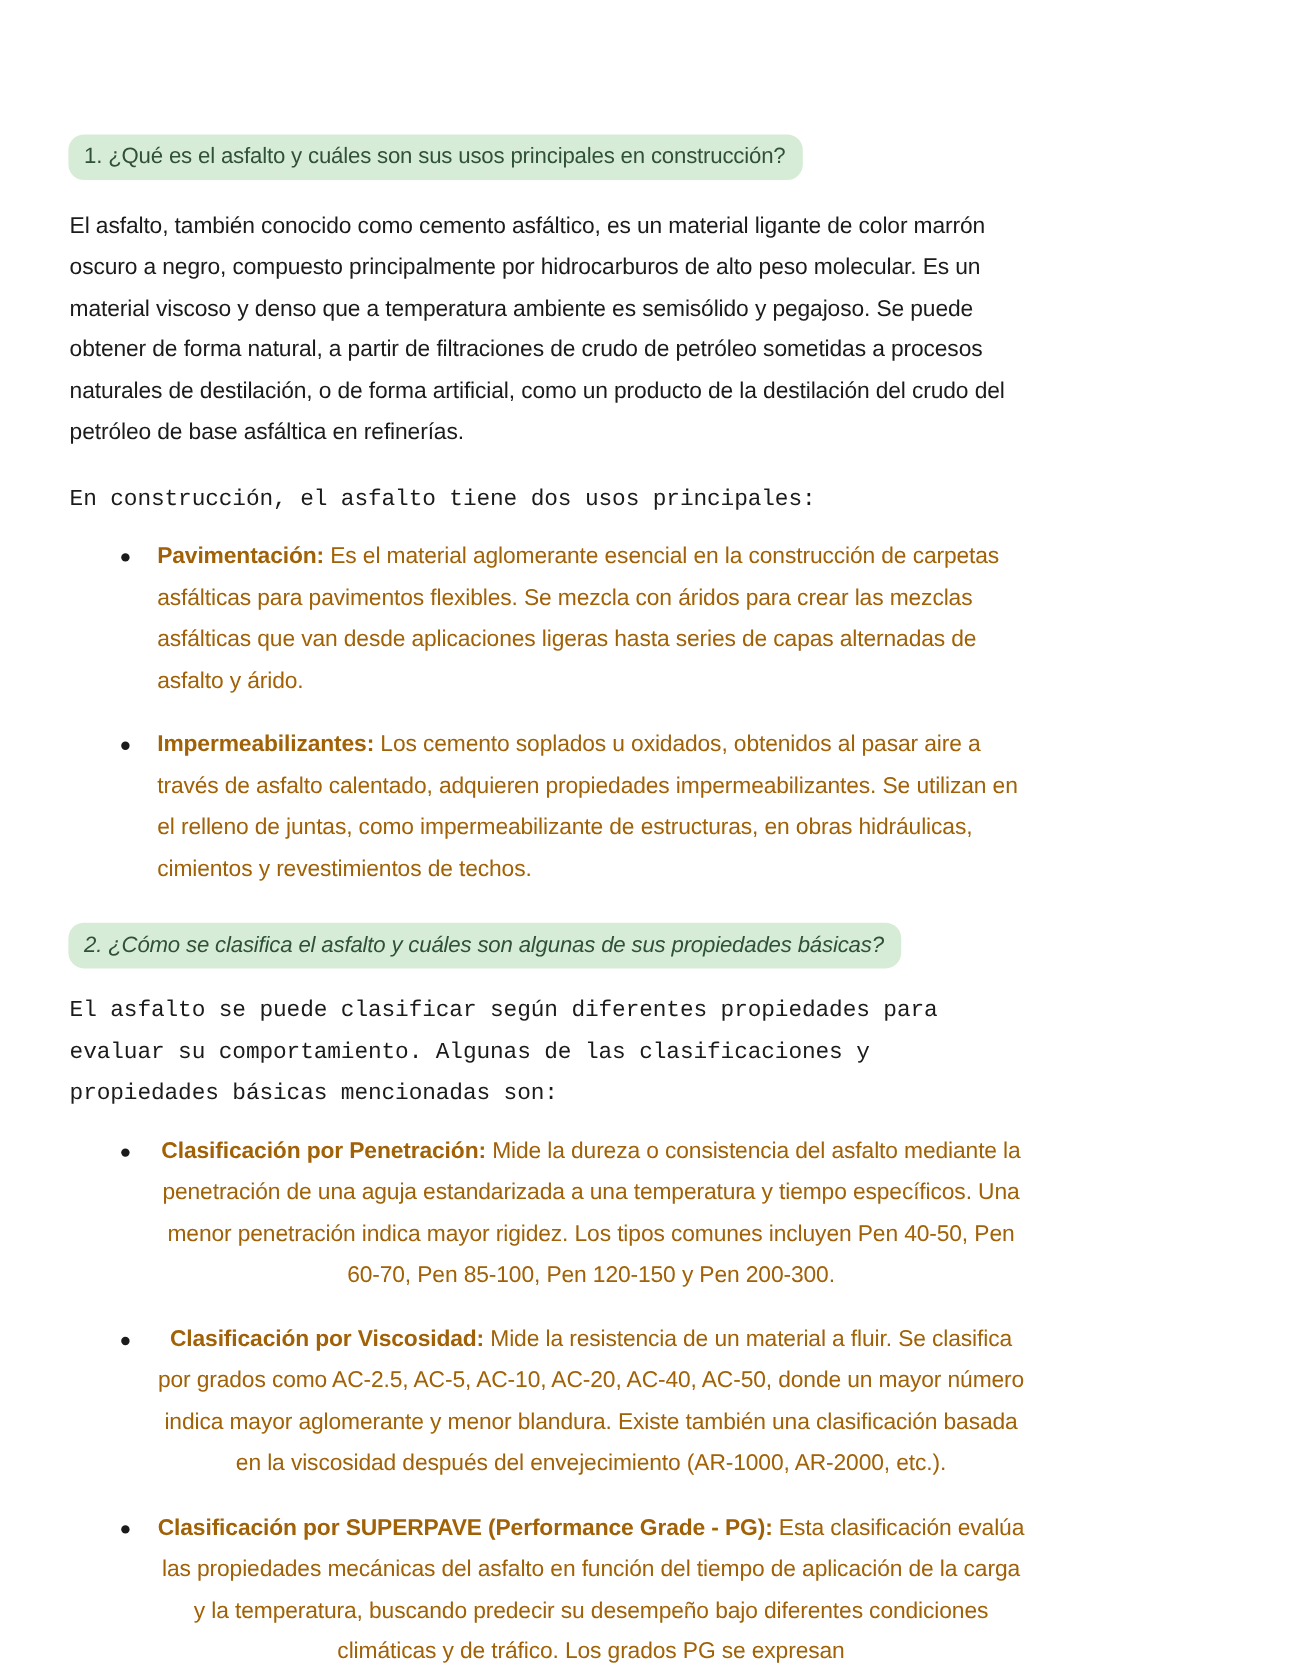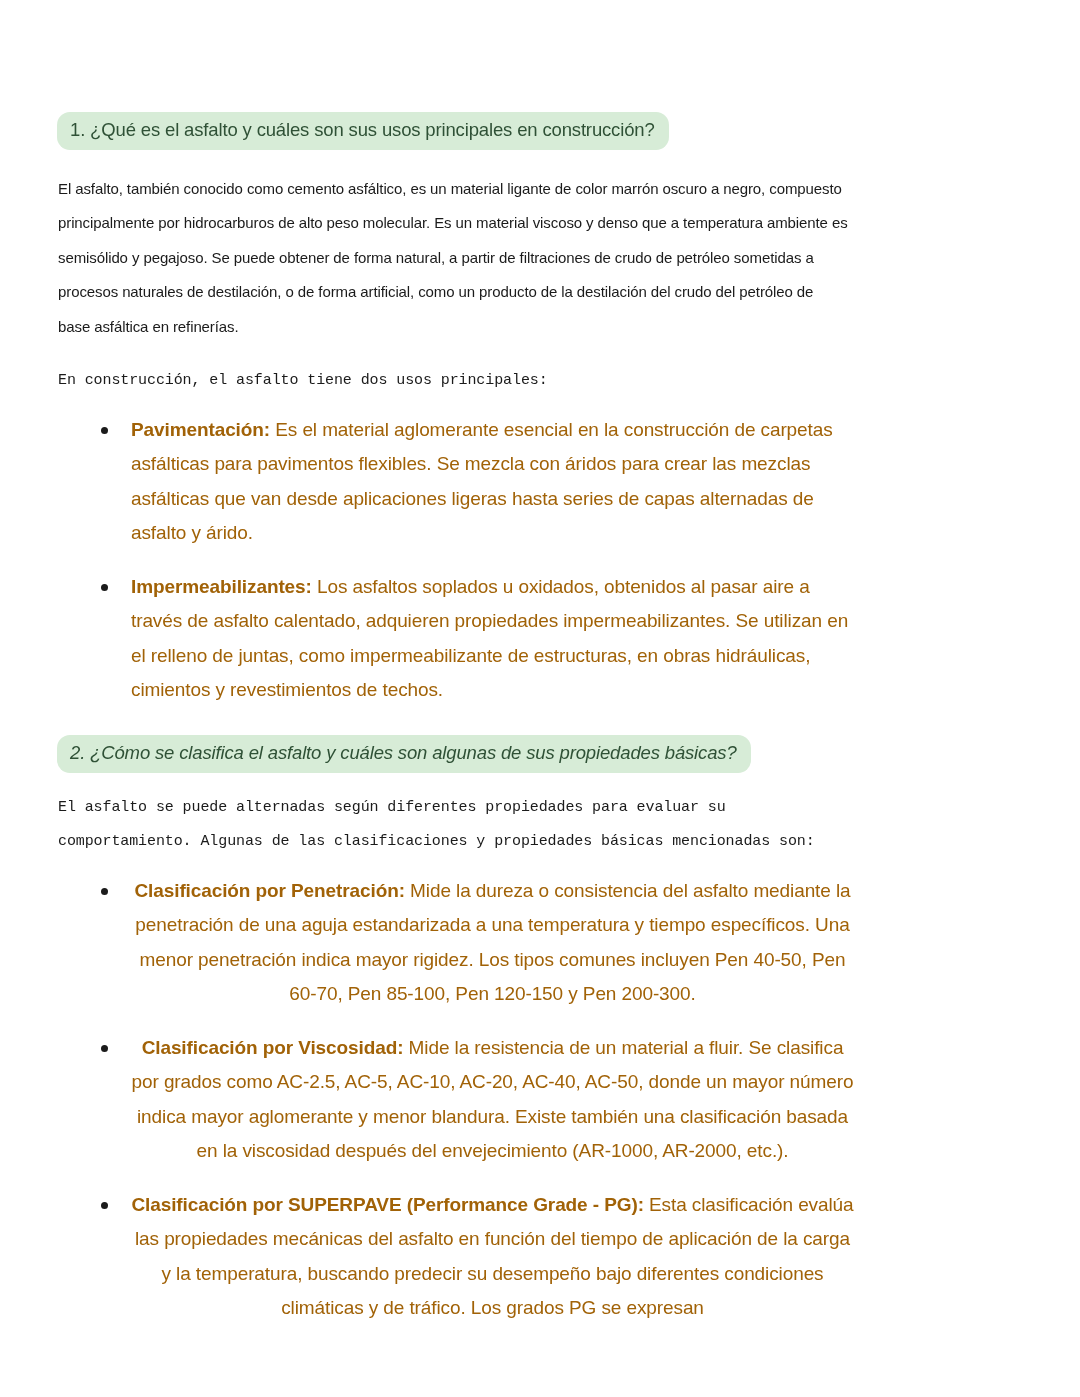--- a/index.html
+++ b/index.html
@@ -48,21 +48,21 @@
   }
   .qheading-wrap.second {
     margin-top: 27px;
     margin-bottom: 18px;
     font-style: italic;
   }
 
   
   .para {
     color: #1b1b1b;
-    font-size: 15px;
+    font-size: 19px;
     line-height: 34.5px;
     margin: 0 0 20px 0;
     letter-spacing: -0.1px;
     max-width: 790px;
   }
   .para.tight {
     margin-bottom: 14px;
     font-family: Liberation Mono, monospace;
   }
 
@@ -120,29 +120,29 @@
 
     <p class="para tight">En construcción, el asfalto tiene dos usos principales:</p>
 
     <ul class="bullets list-block">
       <li>
         <span class="bullet-dot"></span>
         <span class="lead">Pavimentación:</span><span> Es el material aglomerante esencial en la construcción de carpetas asfálticas para pavimentos flexibles. Se mezcla con áridos para crear las mezclas asfálticas que van desde aplicaciones ligeras hasta series de capas alternadas de asfalto y árido.</span>
       </li>
       <li>
         <span class="bullet-dot"></span>
-        <span class="lead">Impermeabilizantes:</span><span> Los asfaltos soplados u oxidados, obtenidos al pasar aire a través de asfalto calentado, adquieren propiedades impermeabilizantes. Se utilizan en el relleno de juntas, como impermeabilizante de estructuras, en obras hidráulicas, cimientos y revestimientos de techos.</span>
+        <span class="lead">Impermeabilizantes:</span><span> Los cemento soplados u oxidados, obtenidos al pasar aire a través de asfalto calentado, adquieren propiedades impermeabilizantes. Se utilizan en el relleno de juntas, como impermeabilizante de estructuras, en obras hidráulicas, cimientos y revestimientos de techos.</span>
       </li>
     </ul>
 
     <div class="qheading-wrap second">
       <span class="qheading">2. ¿Cómo se clasifica el asfalto y cuáles son algunas de sus propiedades básicas?</span>
     </div>
 
-    <p class="para tight">El asfalto se puede alternadas según diferentes propiedades para evaluar su comportamiento. Algunas de las clasificaciones y propiedades básicas mencionadas son:</p>
+    <p class="para tight">El asfalto se puede clasificar según diferentes propiedades para evaluar su comportamiento. Algunas de las clasificaciones y propiedades básicas mencionadas son:</p>
 
     <ul class="bullets list-block last">
       <li>
         <span class="bullet-dot"></span>
         <span class="lead">Clasificación por Penetración:</span><span> Mide la dureza o consistencia del asfalto mediante la penetración de una aguja estandarizada a una temperatura y tiempo específicos. Una menor penetración indica mayor rigidez. Los tipos comunes incluyen Pen 40-50, Pen 60-70, Pen 85-100, Pen 120-150 y Pen 200-300.</span>
       </li>
       <li>
         <span class="bullet-dot"></span>
         <span class="lead">Clasificación por Viscosidad:</span><span> Mide la resistencia de un material a fluir. Se clasifica por grados como AC-2.5, AC-5, AC-10, AC-20, AC-40, AC-50, donde un mayor número indica mayor aglomerante y menor blandura. Existe también una clasificación basada en la viscosidad después del envejecimiento (AR-1000, AR-2000, etc.).</span>
       </li>

